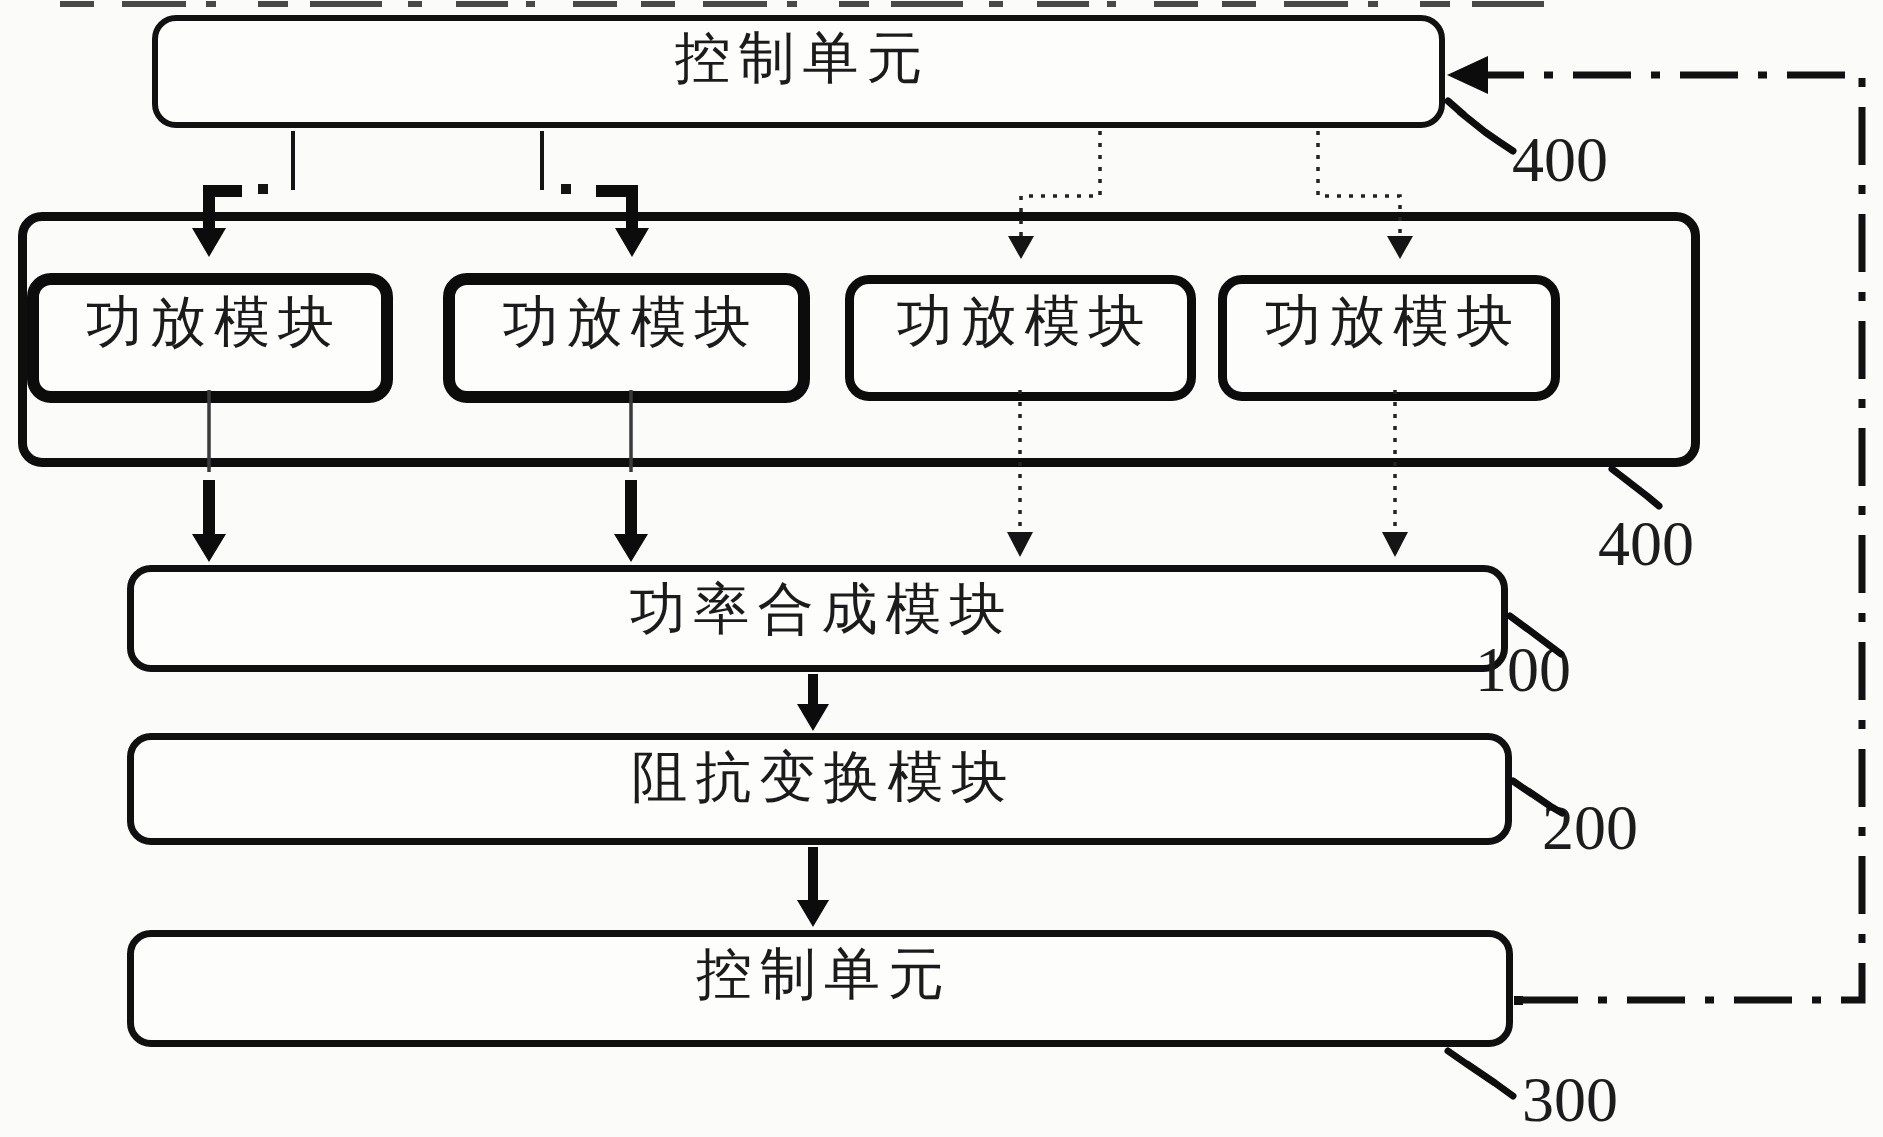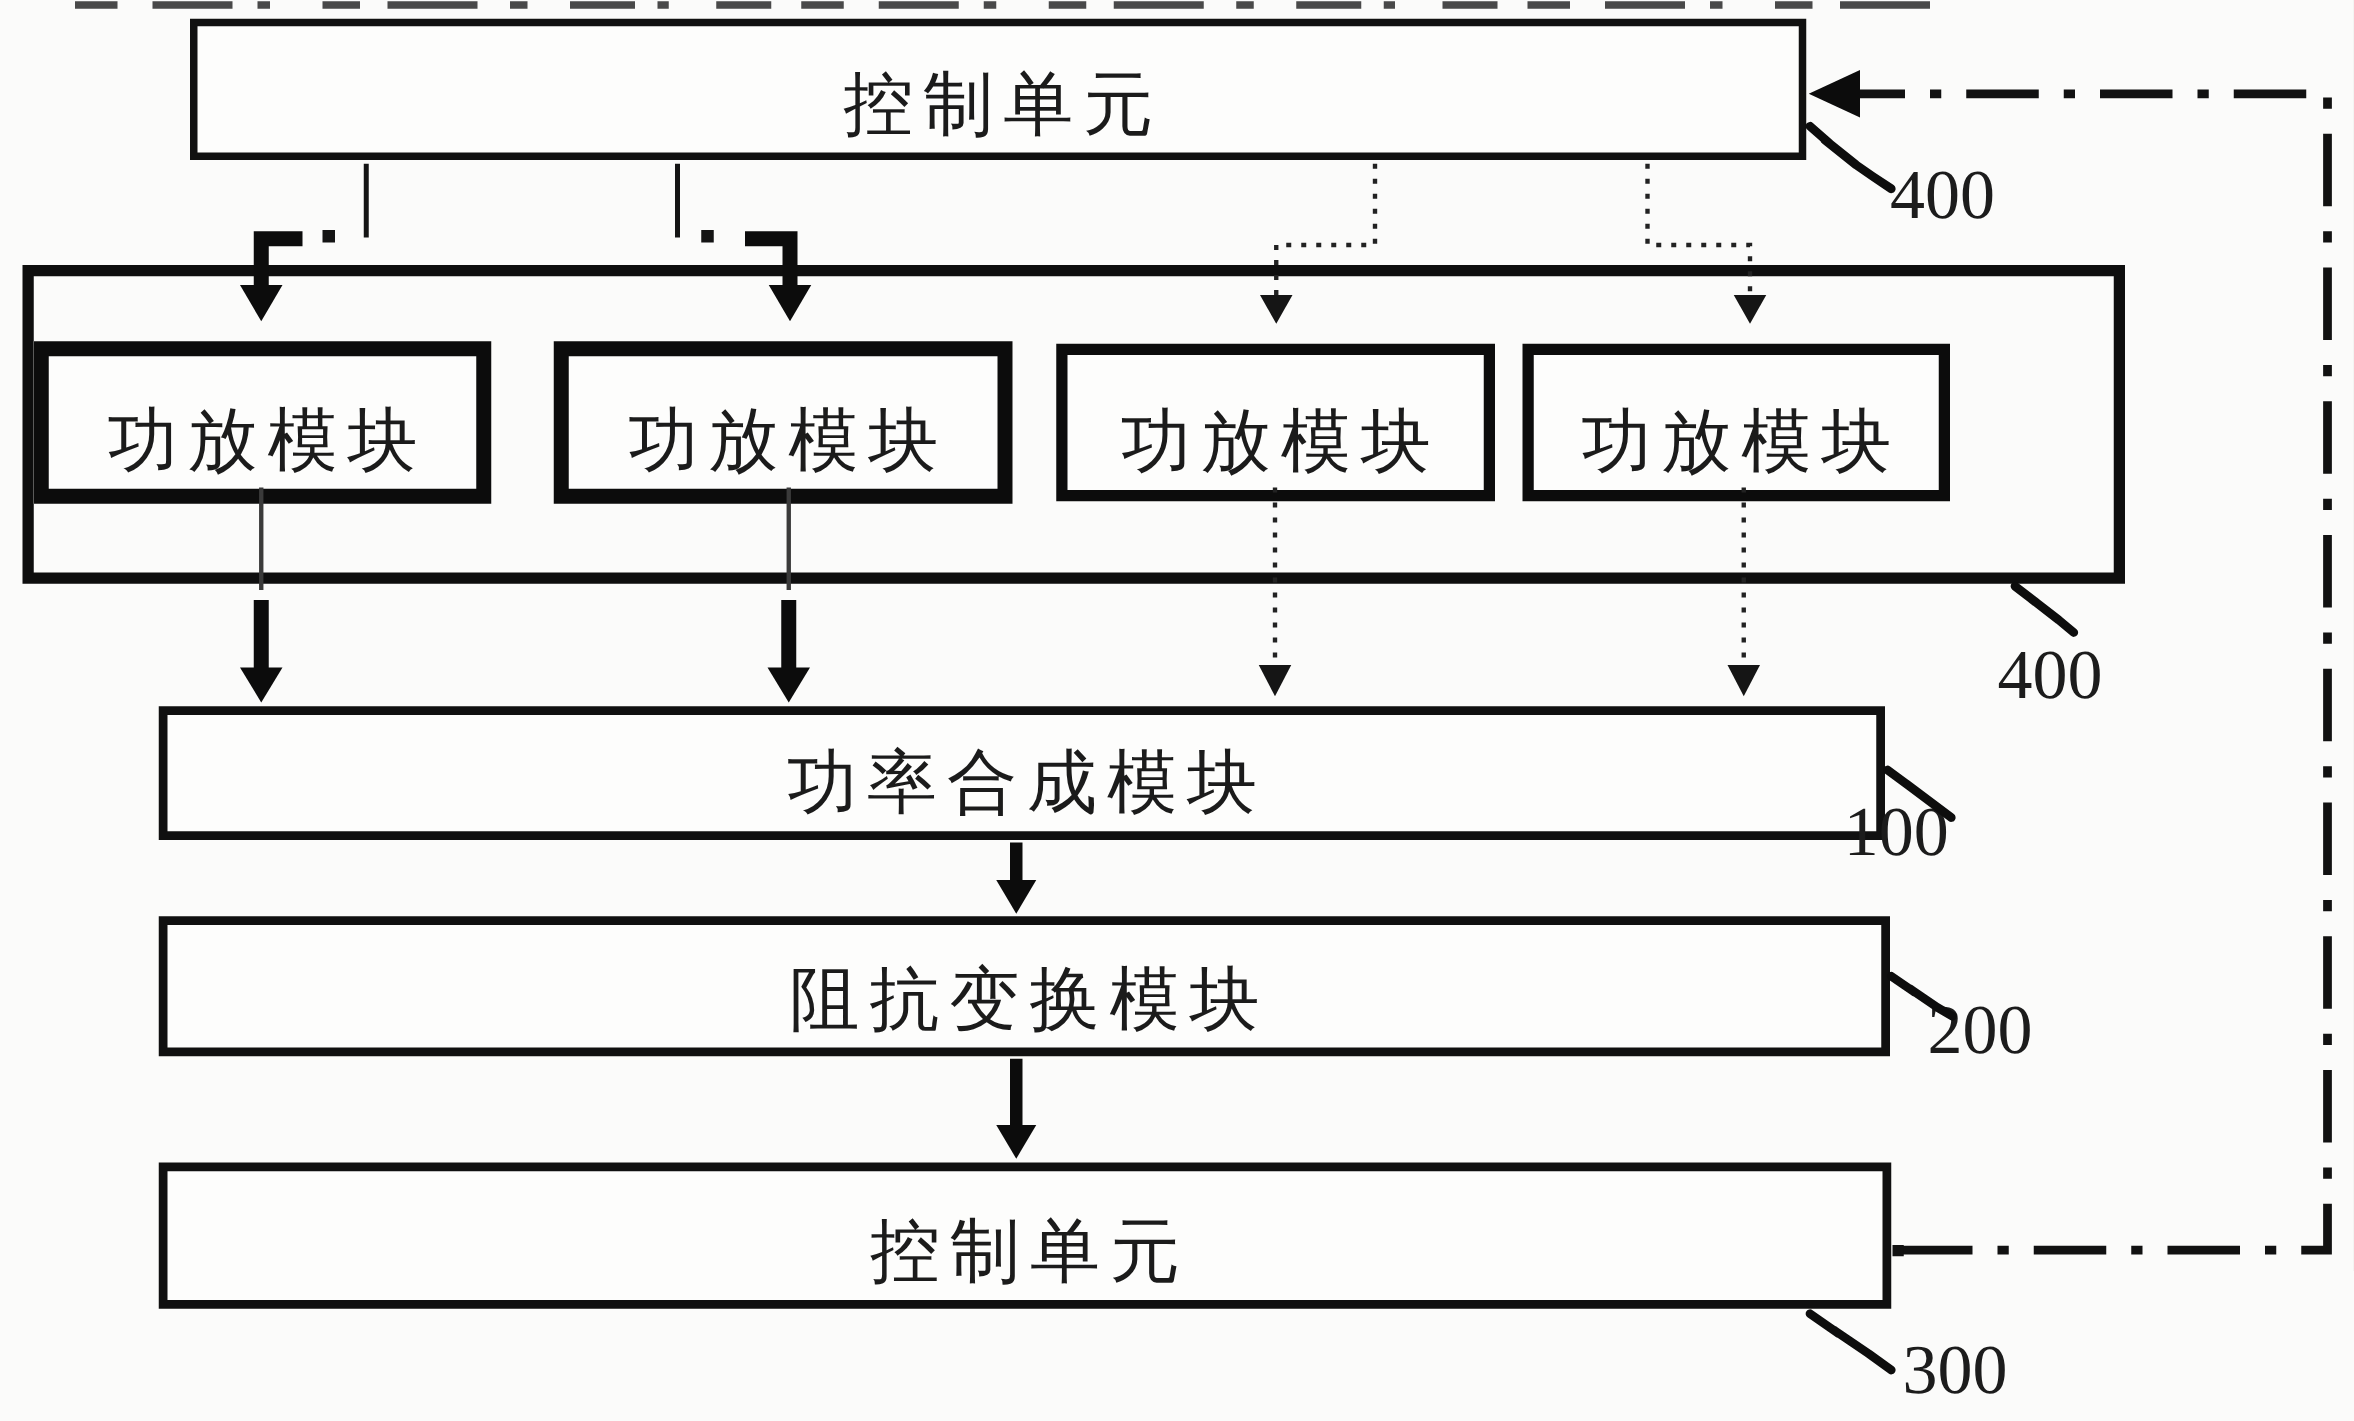--- a/index.html
+++ b/index.html
@@ -2,42 +2,43 @@
 <html><head>
 <meta charset="utf-8">
 <style>
   html,body{margin:0;padding:0;background:#e9e9e7;}
   #canvas{
     position:relative;width:1883px;height:1137px;background:#fbfbfa;
     overflow:hidden;font-family:"Liberation Sans","DejaVu Sans",sans-serif;
   }
   .box{
     position:absolute;box-sizing:border-box;background:#fdfdfc;
-    display:flex;align-items:flex-end;justify-content:center;
+    display:flex;align-items:flex-start;justify-content:center;
     color:#151515;
+    border-radius:24px;
   }
   .cjk{
     font-family:"Liberation Sans","DejaVu Sans",sans-serif;
     font-size:56px;letter-spacing:8px;font-weight:500;
     color:#1b1b1b;white-space:nowrap;text-indent:8px;
   }
   .control-box{left:152px;top:15px;width:1293px;height:113px;border:6px solid #111;}
   .container600{left:18px;top:212px;width:1682px;height:255px;border:9px solid #0e0e0e;background:transparent;}
   .amp{border:12px solid #0c0c0c;margin-top:15px;}
   .amp1{left:27px;top:258px;width:366px;height:130px;}
   .amp2{left:443px;top:258px;width:367px;height:130px;}
   .amp3{left:845px;top:260px;width:351px;height:126px;border-width:9px;}
   .amp4{left:1218px;top:260px;width:342px;height:126px;border-width:9px;}
   .row{border:7px solid #101010;}
   .combiner{left:127px;top:565px;width:1381px;height:107px;}
   .impedance{left:127px;top:733px;width:1385px;height:112px;}
   .coupler{left:127px;top:930px;width:1386px;height:117px;}
   .ref{
     position:absolute;font-family:"Liberation Serif","DejaVu Serif",serif;
-    font-size:56px;color:#1c1c1c;line-height:1;white-space:nowrap;
+    font-size:64px;color:#1c1c1c;line-height:1;white-space:nowrap;
   }
   .ref400{left:1512px;top:128px;}
   .ref600{left:1598px;top:512px;}
   .ref100{left:1475px;top:638px;}
   .ref200{left:1542px;top:796px;}
   .ref300{left:1522px;top:1068px;}
   svg.overlay{position:absolute;left:0;top:0;pointer-events:none;}
 </style>
 </head>
 <body>

